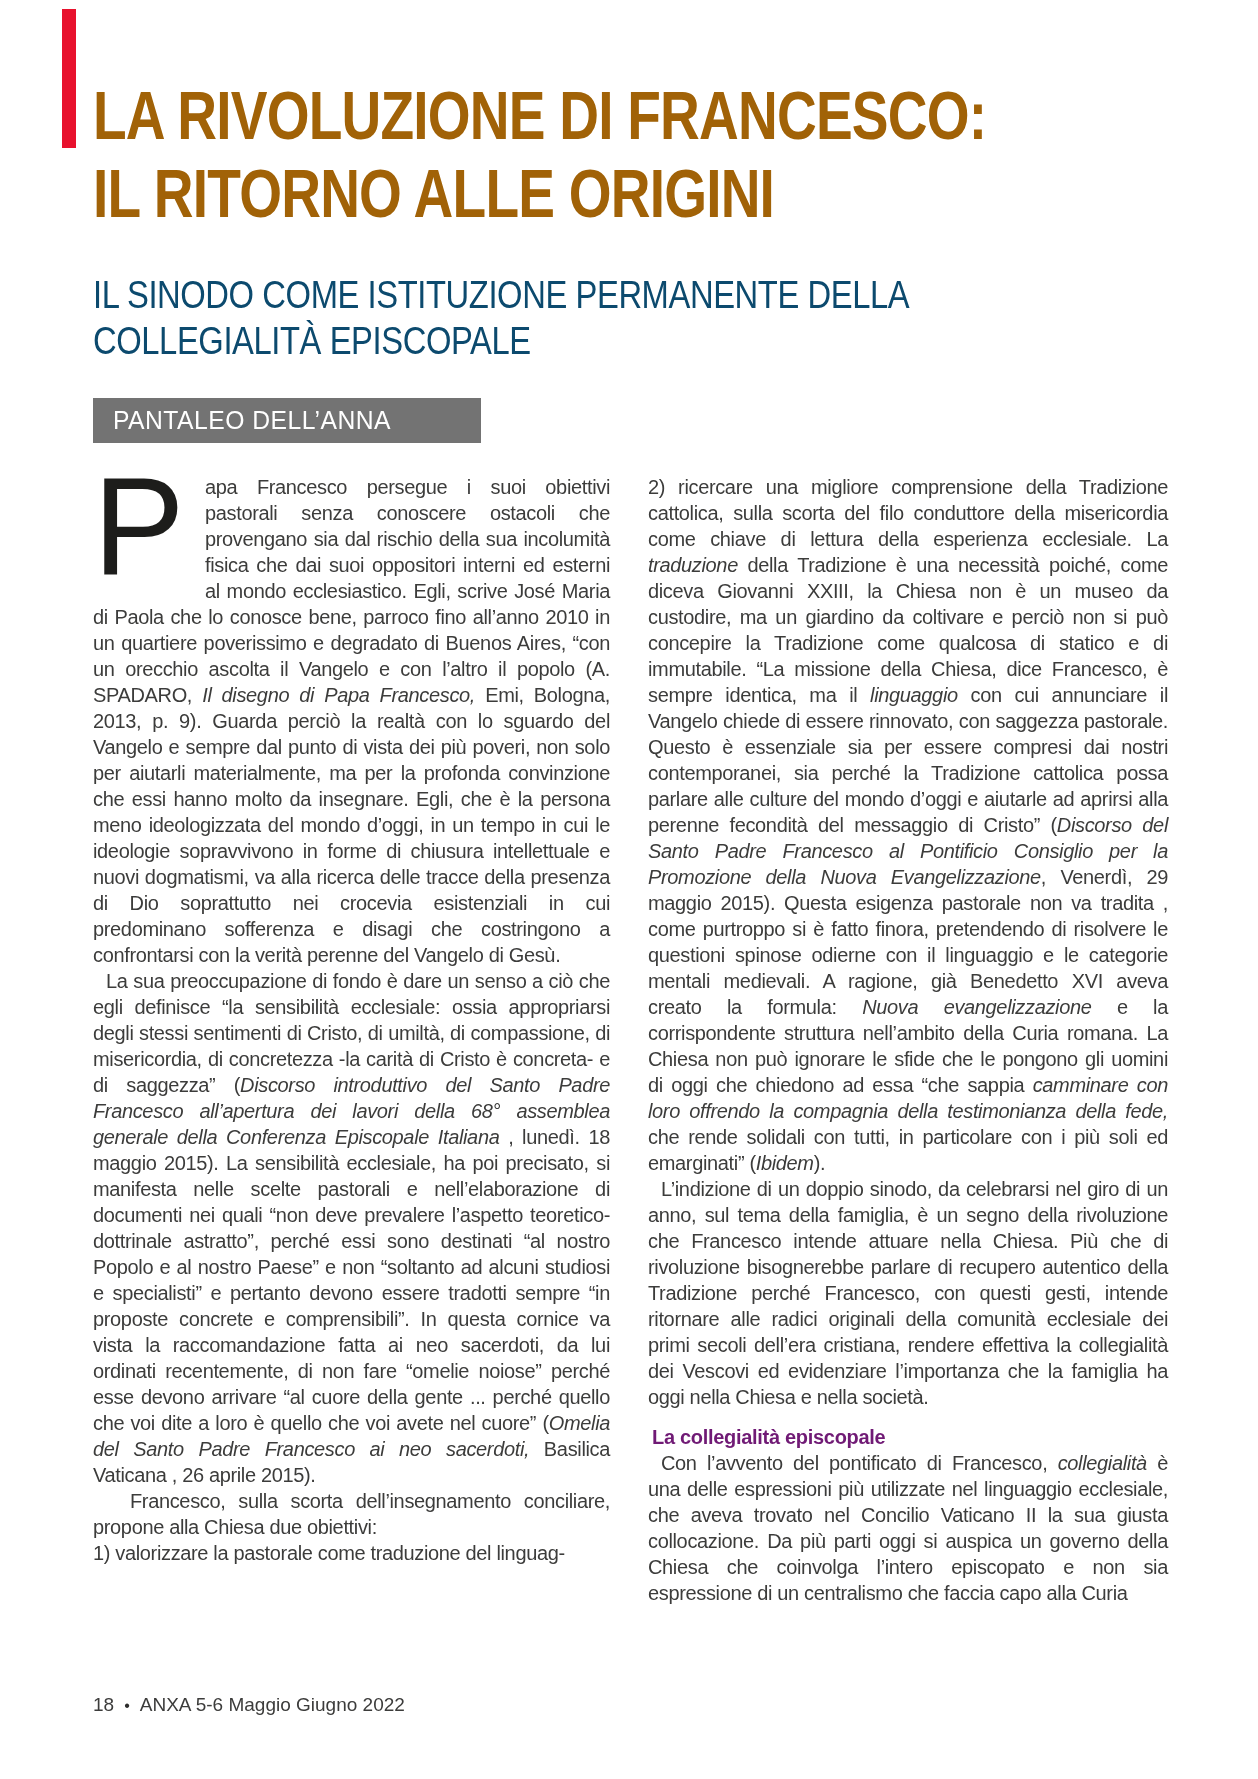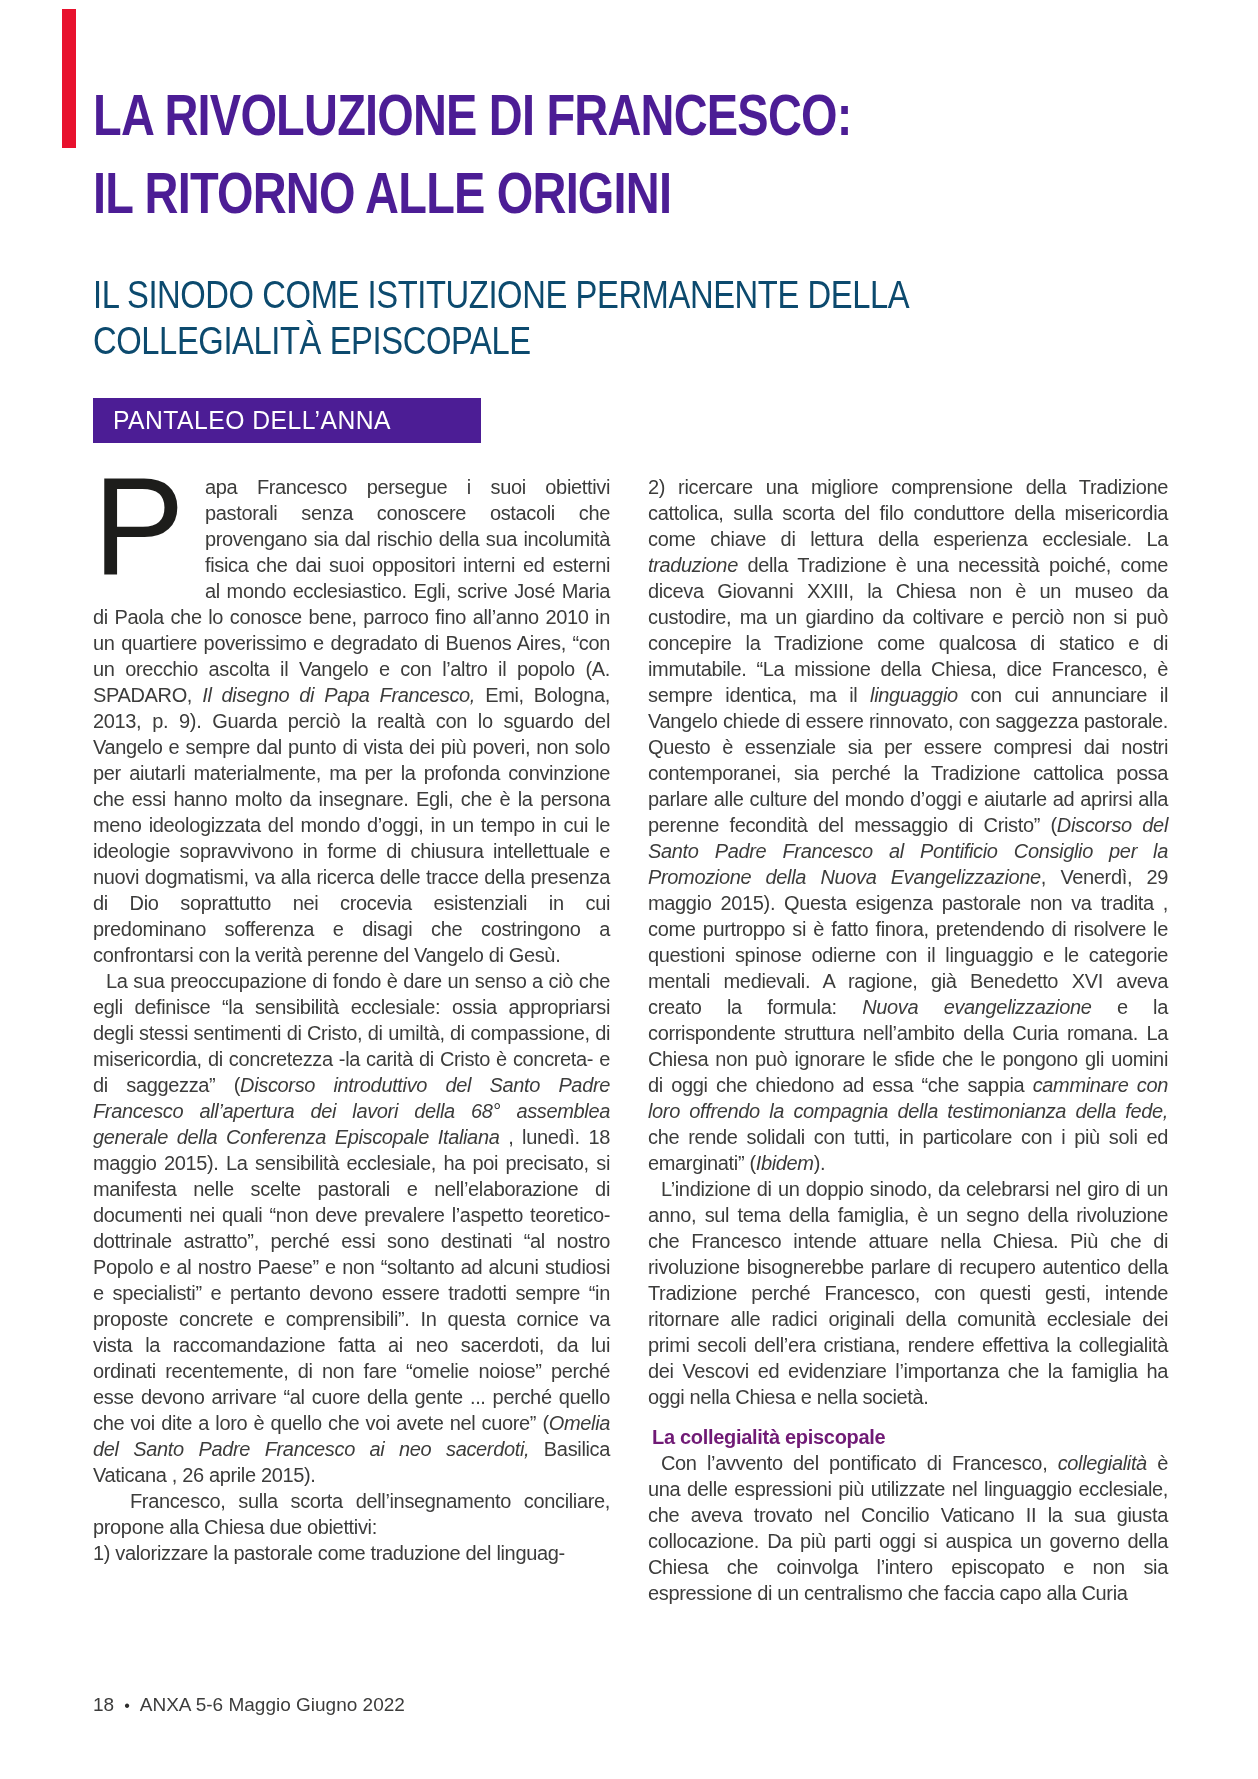--- a/index.html
+++ b/index.html
@@ -10,33 +10,33 @@
     margin:0 auto;
     overflow:hidden;
     font-family:"Liberation Sans","DejaVu Sans",sans-serif;
     color:#3c3c3b;
   }
   .accent-bar{
     position:absolute;left:62px;top:9px;width:14px;height:139px;
   }
   .title{
     position:absolute;left:93px;top:76px;
-    font-size:58px;line-height:78px;font-weight:700;
-    color:#4c1d95;letter-spacing:-1px;white-space:nowrap;
+    font-size:68px;line-height:78px;font-weight:700;
+    color:#a16207;letter-spacing:-1px;white-space:nowrap;
   }
   .title .tline{display:inline-block;transform:scaleX(.81);transform-origin:left top;}
   .subtitle{
     position:absolute;left:93px;top:272px;
     font-size:39px;line-height:46px;font-weight:400;
     color:#0c4a6e;letter-spacing:-.5px;white-space:nowrap;
   }
   .subtitle .tline{display:inline-block;transform:scaleX(.84);transform-origin:left top;}
   .author-bar{
     position:absolute;left:93px;top:398px;
-    width:388px;height:45px;background:#4c1d95;
+    width:388px;height:45px;background:#737373;
     display:flex;align-items:center;
   }
   .author-bar .name{
     color:#ffffff;font-size:26px;letter-spacing:.5px;
     padding-left:21px;white-space:nowrap;
     display:inline-block;transform:scaleX(.95);transform-origin:left center;
   }
   .body-grid{
     position:absolute;left:93px;top:474px;width:1075px;
     display:grid;grid-template-columns:517px 520px;column-gap:38px;

